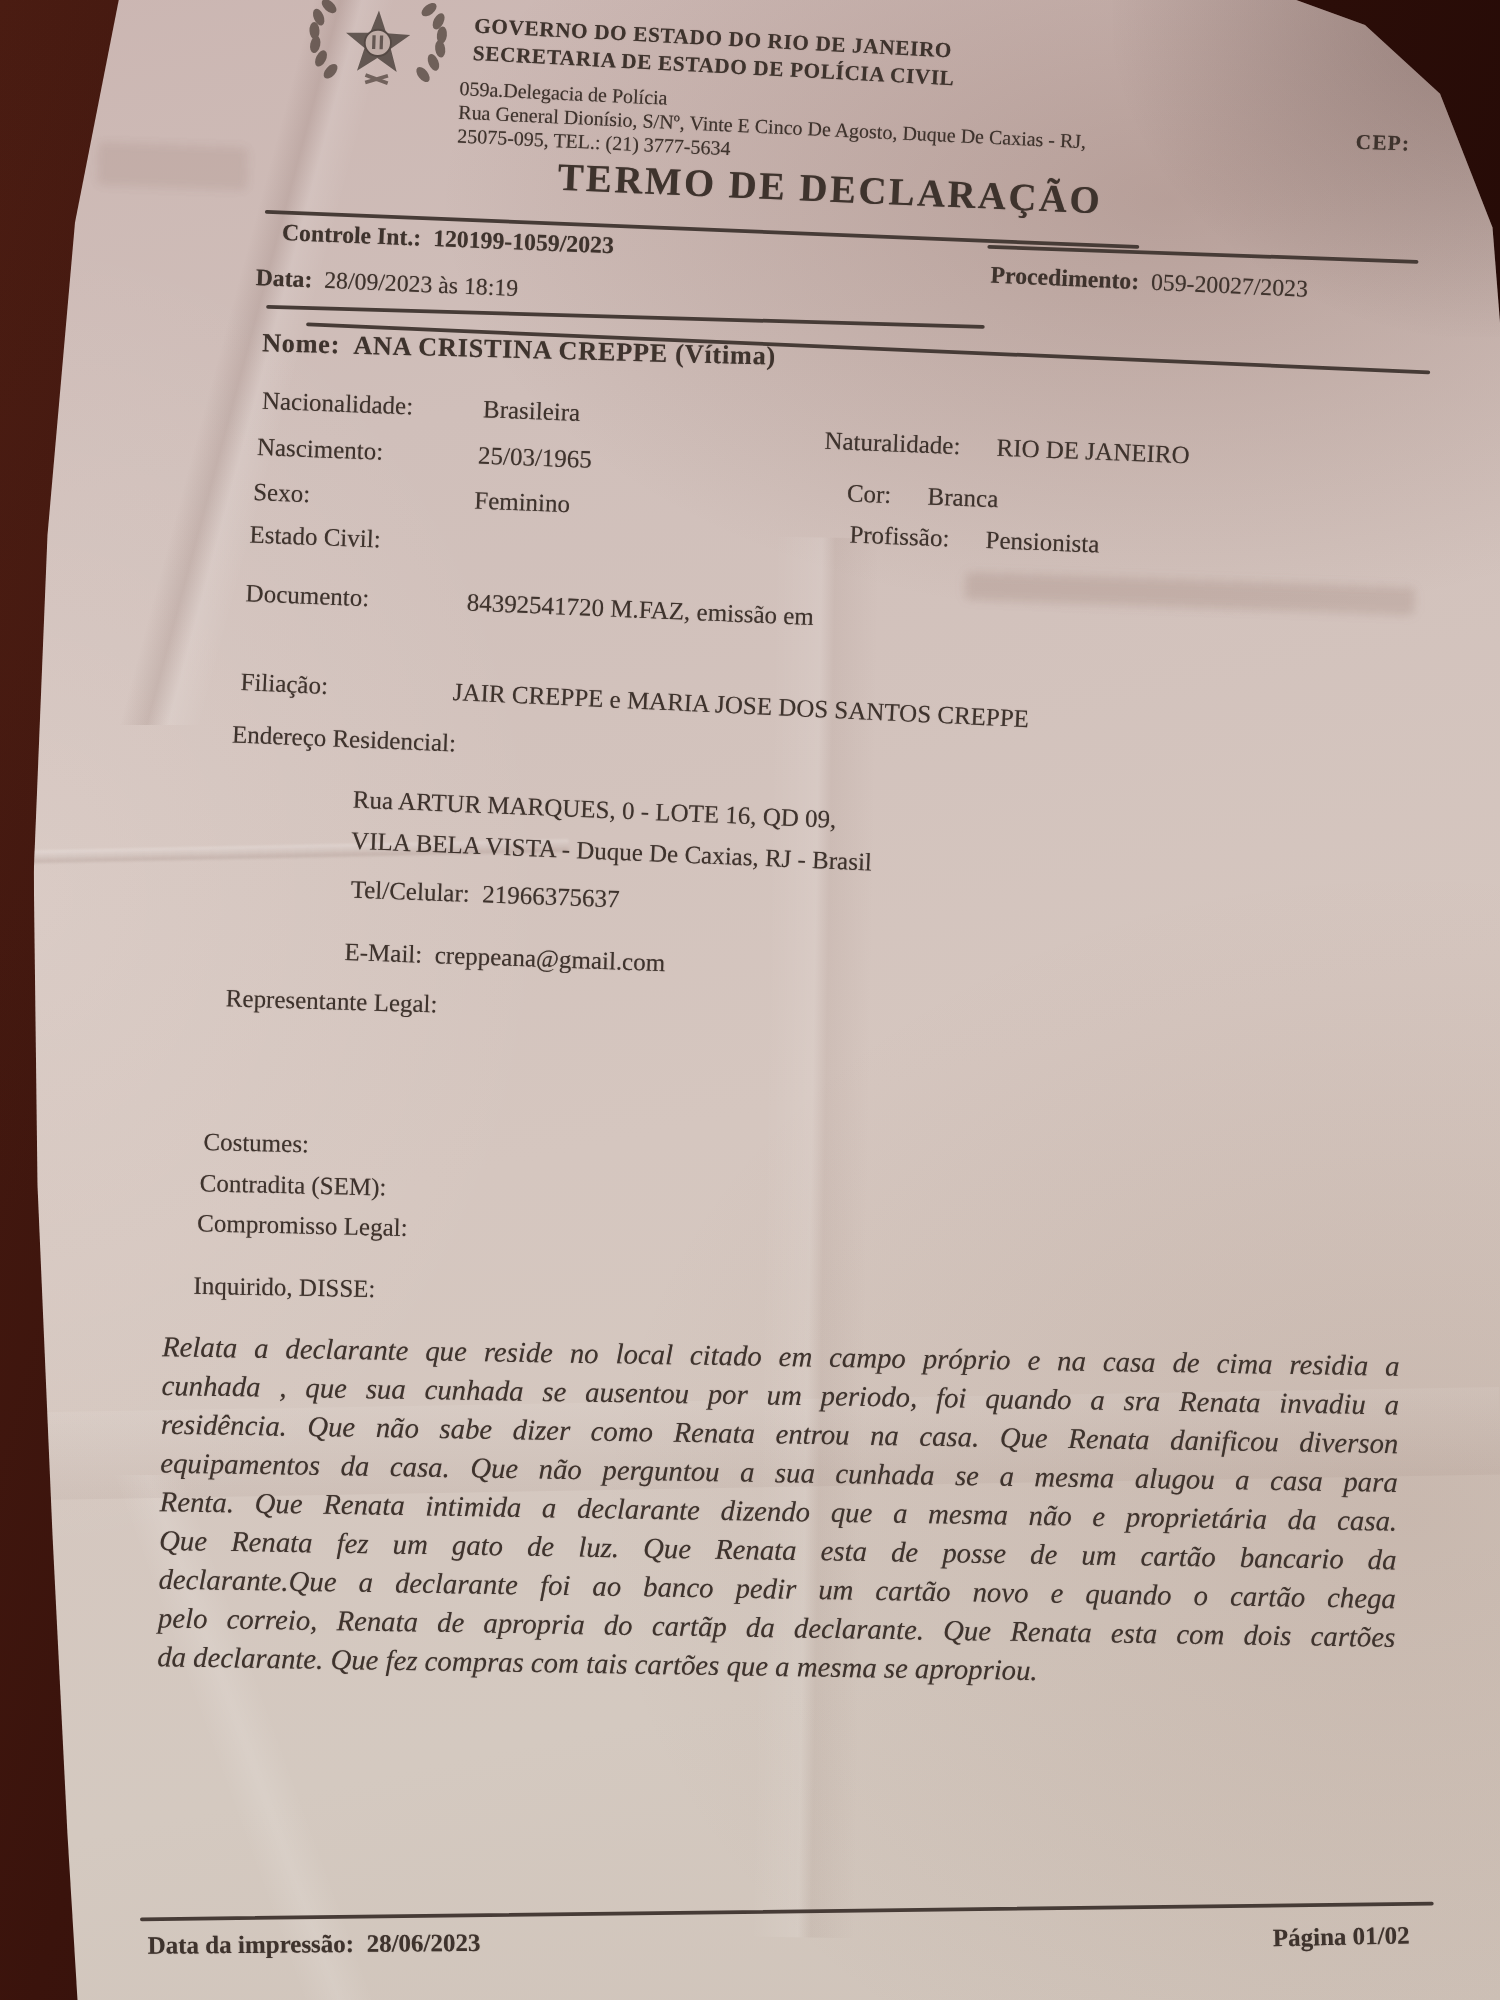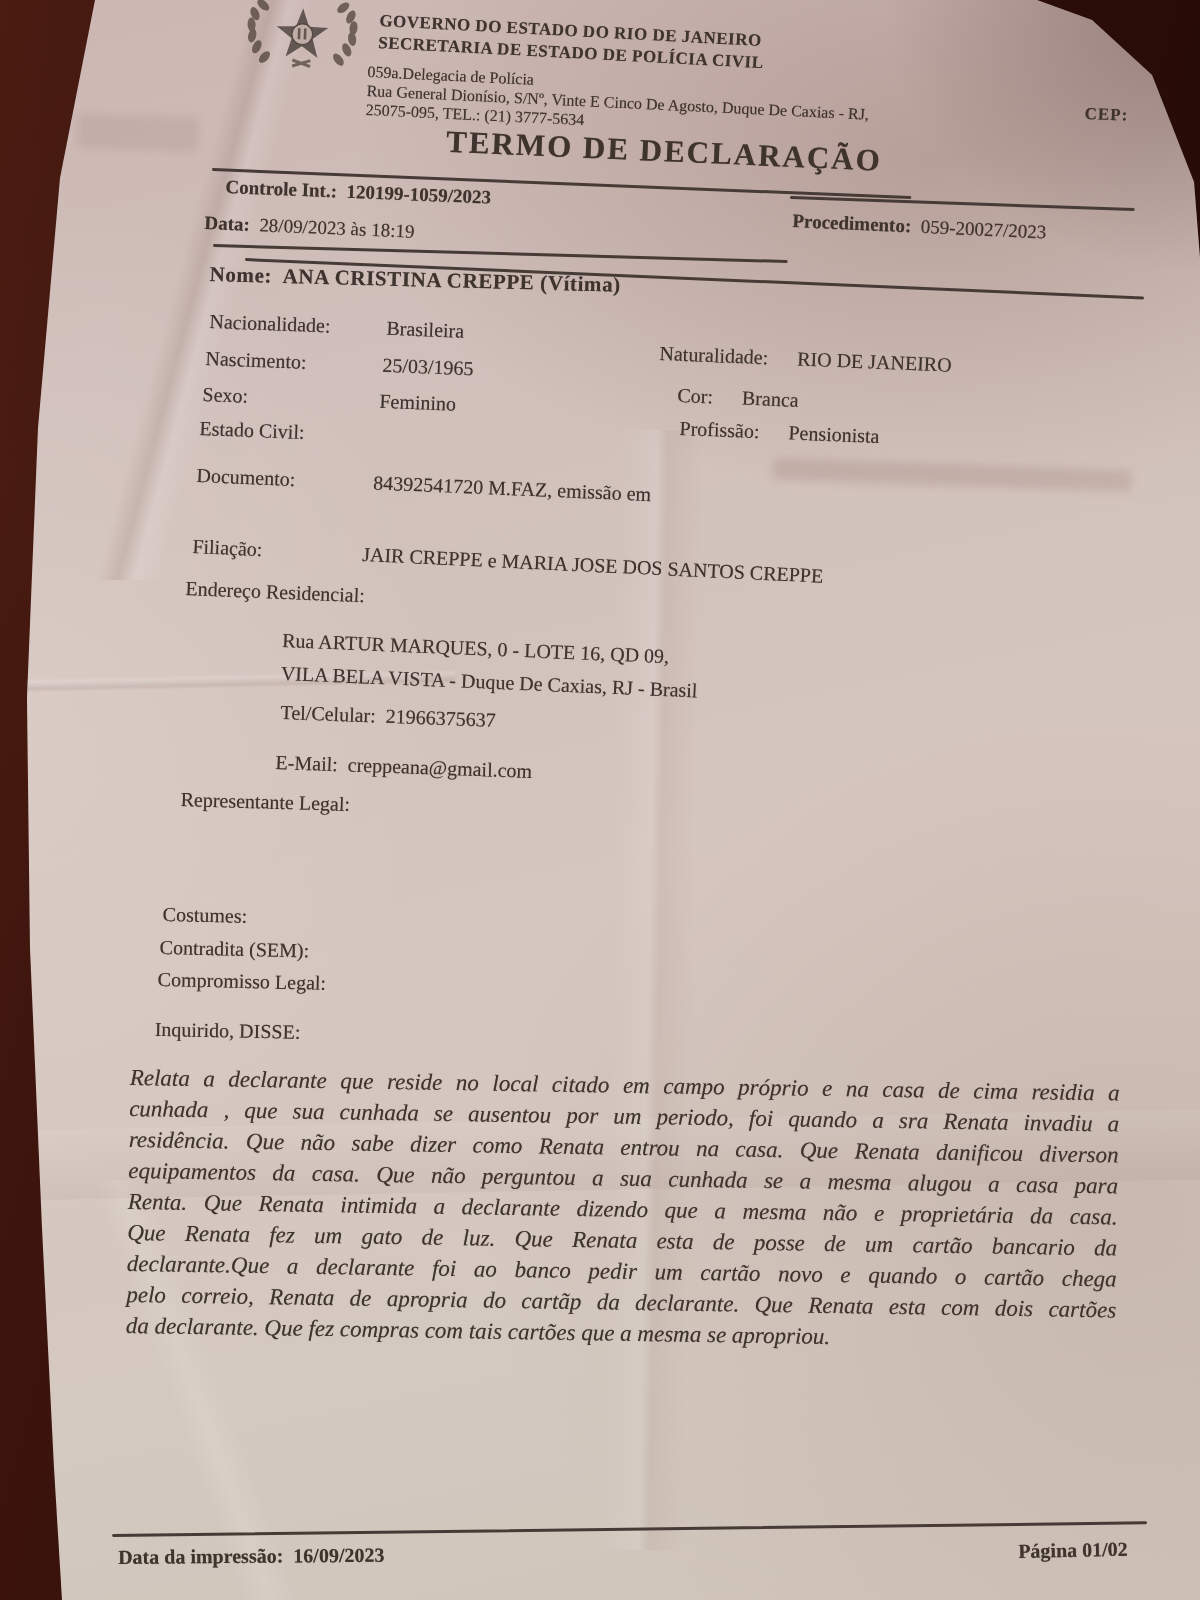--- a/index.html
+++ b/index.html
@@ -201,19 +201,19 @@
         <div class="sline">Renta. Que Renata intimida a declarante dizendo que a mesma não e proprietária da casa.</div>
         <div class="sline">Que Renata fez um gato de luz. Que Renata esta de posse de um cartão bancario da</div>
         <div class="sline">declarante.Que a declarante foi ao banco pedir um cartão novo  e quando o cartão chega</div>
         <div class="sline">pelo correio, Renata de apropria do cartãp da declarante. Que Renata esta com dois cartões</div>
         <div class="sline last">da declarante. Que fez compras com tais cartões que a mesma se apropriou.</div>
       </div>
 
       <div class="rule" style="left:112px;top:1534px;width:1035px;transform:rotate(-0.7deg);"></div>
       <div class="abs fs20 b" style="left:118px;top:1546px;transform:rotate(-0.5deg);">
         <span>Data da impressão:</span>&nbsp;
-        <span>16/09/2023</span>
+        <span>28/06/2023</span>
       </div>
       <div class="abs fs20 b" style="left:1018px;top:1540px;transform:rotate(-1.2deg);">Página 01/02</div>
 
     </div>
   </div>
 </div>
 
 </body></html>

